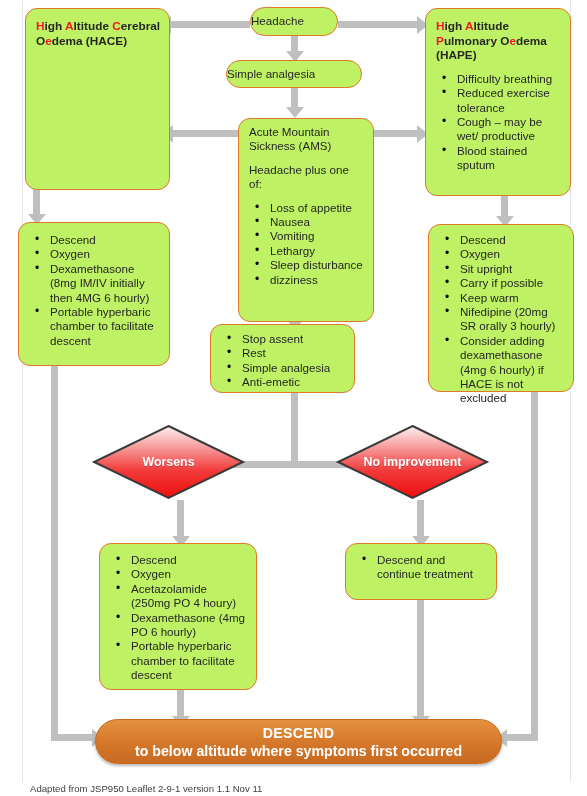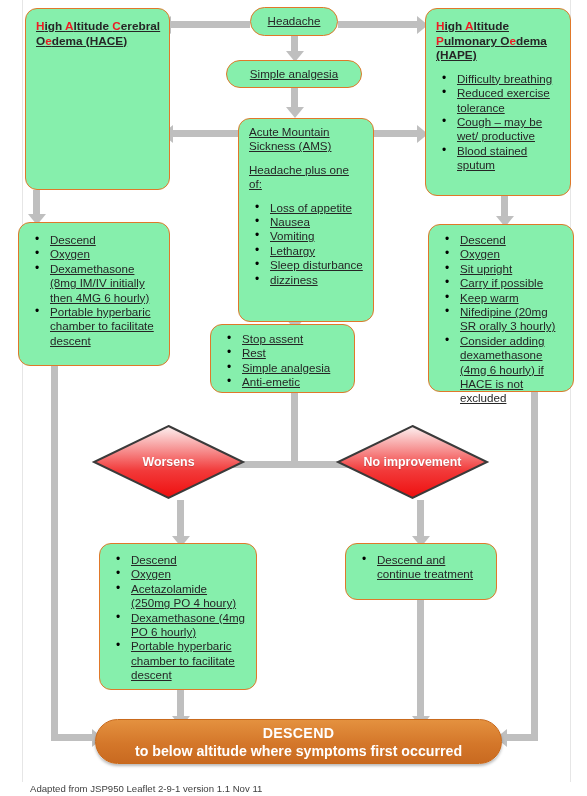--- a/index.html
+++ b/index.html
@@ -18,31 +18,30 @@
   .edge-rule {
     position: absolute; top: 0; width: 1px; height: 782px;
     background: #e6e6e6;
   }
   .edge-left  { left: 22px; }
   .edge-right { left: 570px; }
 
   
   .box {
     position: absolute;
-    background: #86efac;
+    background: #bef264;
     border: 1.6px solid #E0782A;
     border-radius: 12px;
     color: #262626;
     font-size: 11.6px;
     line-height: 14.2px;
-    text-decoration: underline;
   }
   .box.pill { border-radius: 999px; }
   .box-inner { padding: 6px 8px 6px 10px; }
-  .box.center-text { display: flex; align-items: center; justify-content: center; }
+  .box.center-text { display: flex; align-items: center; justify-content: flex-start; }
   .box.center-text .box-inner { padding: 0; text-align: center; }
 
   .title { font-weight: bold; font-size: 11.8px; line-height: 14.6px; }
   .title .hl { color: #ED1C24; }
   .subtitle { font-size: 11.6px; line-height: 14.4px; }
   .gap6 { height: 9px; }
 
   ul.blist { list-style: none; }
   ul.blist > li {
     position: relative;

